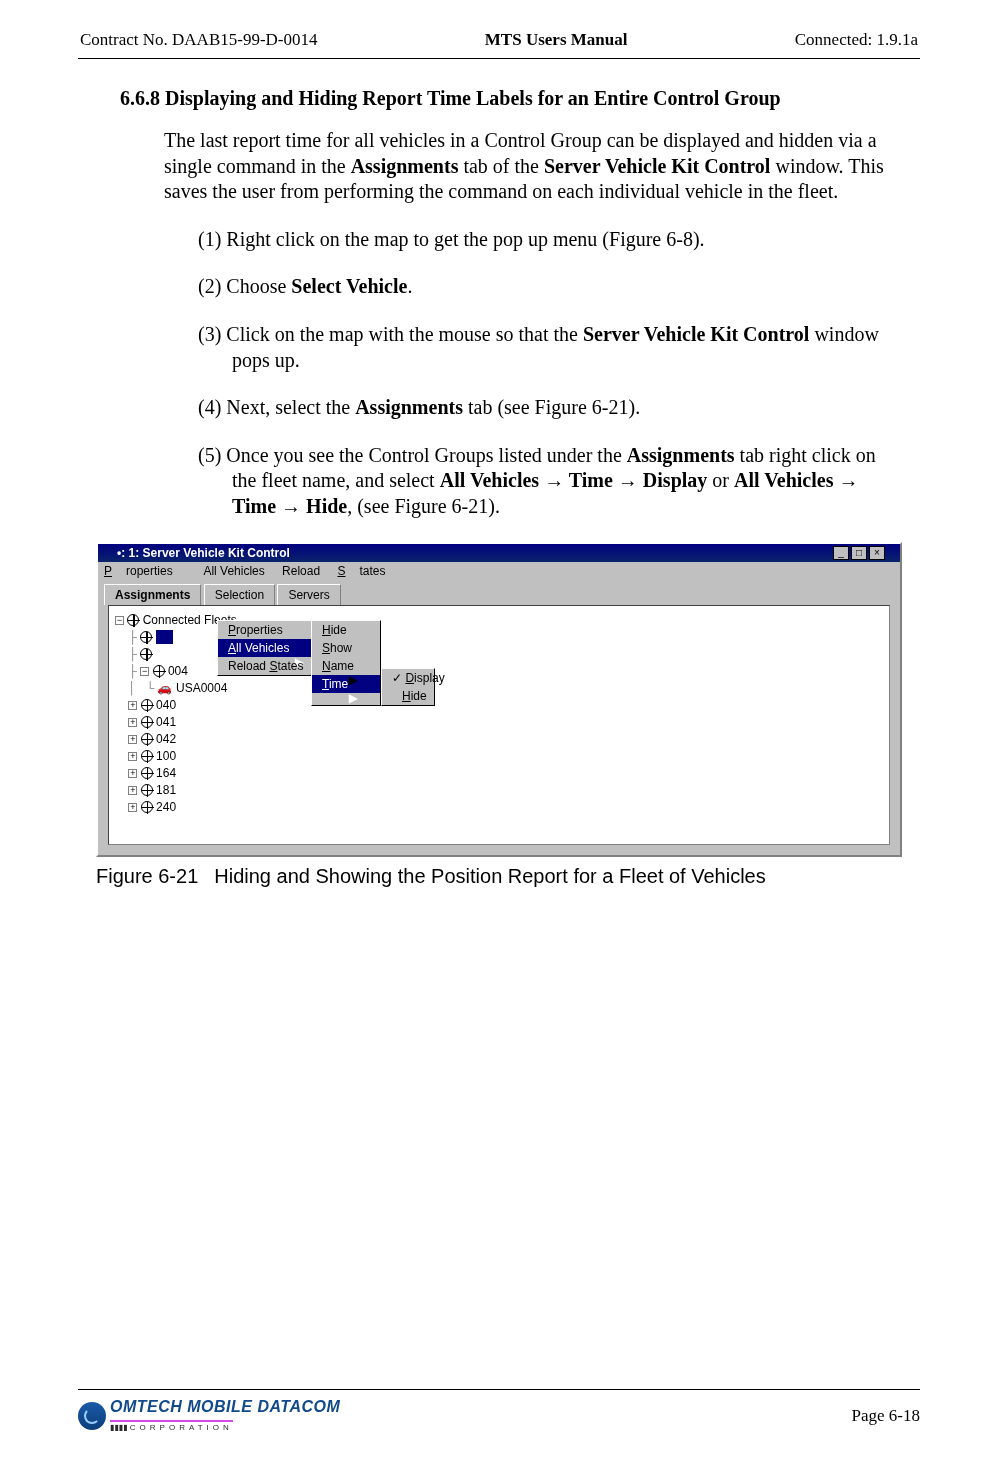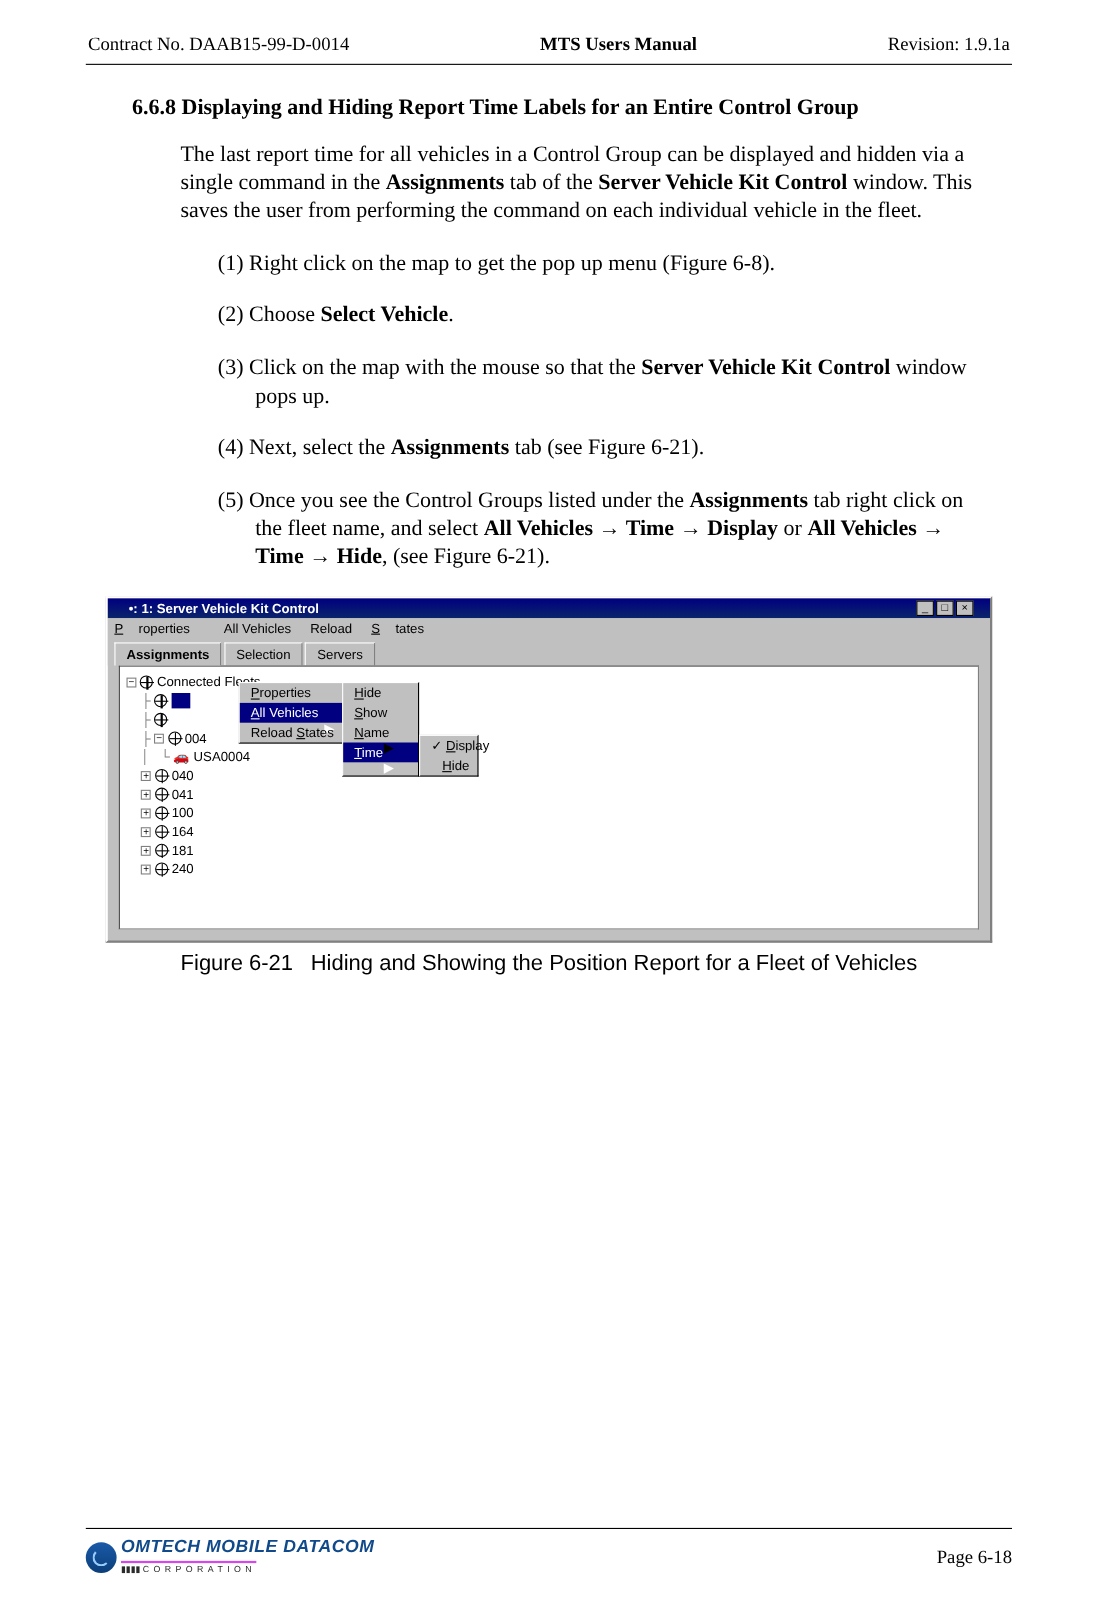--- a/index.html
+++ b/index.html
@@ -31,21 +31,21 @@
   .dotted { color:#808080; }
   .fleet-ic { display:inline-block; width:12px; height:12px; border:1.5px solid #000; border-radius:50%; position:relative; vertical-align:-2px; }
   .fleet-ic::before,.fleet-ic::after{content:"";position:absolute;background:#000;}
   .fleet-ic::before{left:5px;top:0;width:1.5px;height:12px;}
   .fleet-ic::after{top:5px;left:0;height:1.5px;width:12px;}
   .box-pm { display:inline-block; width:9px; height:9px; border:1px solid #808080; font-size:9px; line-height:7px; text-align:center; vertical-align:1px; background:#fff; }
   .ctx-menu { position:absolute; background:#c0c0c0; border:1px solid #000; border-top-color:#fff; border-left-color:#fff; font-size:12px; }
   .ctx-menu .mi { padding:2px 22px 2px 10px; white-space:nowrap; }
   .ctx-menu .mi .arw { float:right; margin-left:8px; }
   .ctx-menu .mi.hl { background:#000080; color:#fff; }
-  .fig-caption { font-family:Arial,Helvetica,sans-serif; font-size:20px; text-align:center; margin:8px 0 0 0; }
+  .fig-caption { font-family:Arial,Helvetica,sans-serif; font-size:20px; margin:8px 0 0 0; }
   .fig-label { margin-right:16px; }
   
   .footer { position:absolute; left:78px; right:78px; bottom:26px; }
   hr.frule { border:none; border-top:1px solid #000; margin-bottom:8px; }
   .foot-row { display:flex; justify-content:space-between; align-items:center; }
   .logo-blk { display:flex; align-items:center; gap:4px; }
   .logo-circ { width:28px; height:28px; border-radius:50%; background:linear-gradient(#1a5aa8,#0b3e7a); position:relative; }
   .logo-circ::after{content:"";position:absolute;inset:6px;border:2px solid #9cf;border-top-color:transparent;border-right-color:transparent;border-radius:50%;}
   .logo-txt { font-family:Arial,sans-serif; }
   .logo-top { color:#114a8a; font-weight:bold; font-style:italic; font-size:16px; letter-spacing:0.5px; }
@@ -53,21 +53,21 @@
   .logo-bot::before{content:"▮▮▮▮ ";letter-spacing:0;}
   .page-no { font-family:"Times New Roman",serif; font-size:17px; }
 </style>
 </head>
 <body>
 
 <div class="page">
   <div class="hdr-row">
     <span>Contract No. DAAB15-99-D-0014</span>
     <span class="hdr-mid">MTS Users Manual</span>
-    <span>Revision:  1.9.1a</span>
+    <span>Connected:  1.9.1a</span>
   </div>
   <hr class="rule">
 
   <div class="section-heading">6.6.8  Displaying and Hiding Report Time Labels for an Entire Control Group</div>
 
   <p class="body-para">
     <span>The last report time for all vehicles in a Control Group can be displayed and hidden via a single command in the </span><span class="bold">Assignments</span><span> tab of the </span><span class="bold">Server Vehicle Kit Control</span><span> window.  This saves the user from performing the command on each individual vehicle in the fleet.</span>
   </p>
 
   <p class="step">(1) Right click on the map to get the pop up menu (Figure 6-8).</p>
@@ -99,20 +99,21 @@
         <span class="tab inactive">Servers</span>
       </div>
       <div class="tree-area">
         <div class="tree-line"><span class="box-pm">−</span> <span class="fleet-ic"></span> <span>Connected Fleets</span></div>
         <div class="tree-line">    <span class="dotted">├</span> <span class="fleet-ic"></span> <span style="background:#000080;color:#fff;padding:0 2px">    </span></div>
         <div class="tree-line">    <span class="dotted">├</span> <span class="fleet-ic"></span></div>
         <div class="tree-line">    <span class="dotted">├</span> <span class="box-pm">−</span> <span class="fleet-ic"></span> <span>004</span></div>
         <div class="tree-line">    <span class="dotted">│   └</span> 🚗 <span>USA0004</span></div>
         <div class="tree-line">    <span class="box-pm">+</span> <span class="fleet-ic"></span> <span>040</span></div>
         <div class="tree-line">    <span class="box-pm">+</span> <span class="fleet-ic"></span> <span>041</span></div>
+        <div class="tree-line">    <span class="box-pm">+</span> <span class="fleet-ic"></span> <span>042</span></div>
         <div class="tree-line">    <span class="box-pm">+</span> <span class="fleet-ic"></span> <span>100</span></div>
         <div class="tree-line">    <span class="box-pm">+</span> <span class="fleet-ic"></span> <span>164</span></div>
         <div class="tree-line">    <span class="box-pm">+</span> <span class="fleet-ic"></span> <span>181</span></div>
         <div class="tree-line">    <span class="box-pm">+</span> <span class="fleet-ic"></span> <span>240</span></div>
 
         <div class="ctx-menu" style="left:108px; top:14px; width:110px;">
           <div class="mi"><span class="und">P</span><span>roperties</span></div>
           <div class="mi hl"><span class="und">A</span><span>ll Vehicles</span><span class="arw">▶</span></div>
           <div class="mi"><span>Reload </span><span class="und">S</span><span>tates</span></div>
         </div>

